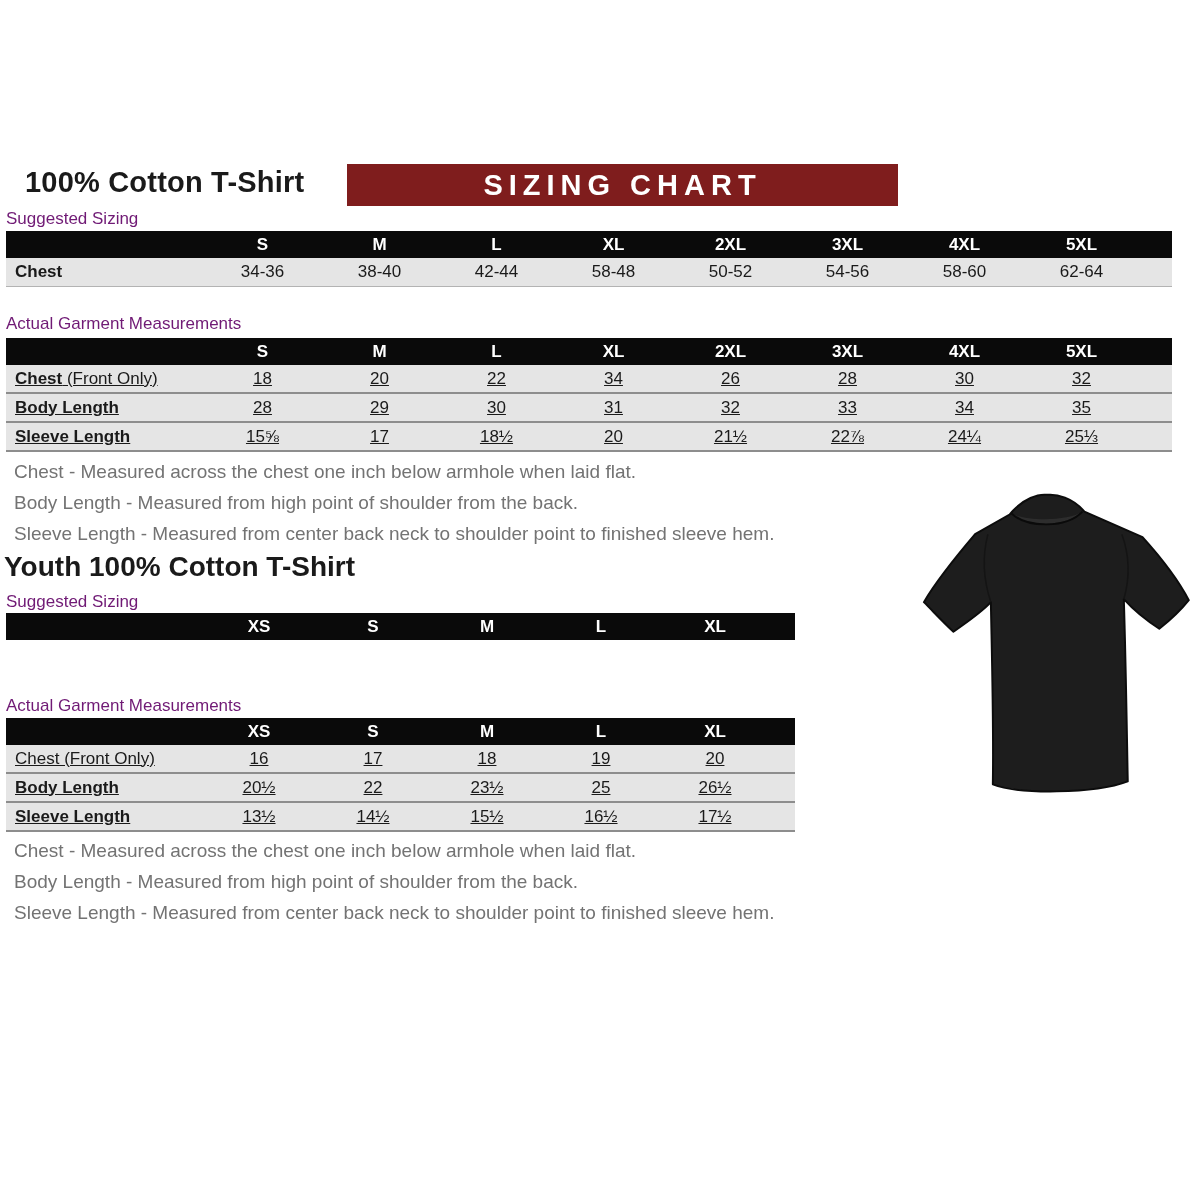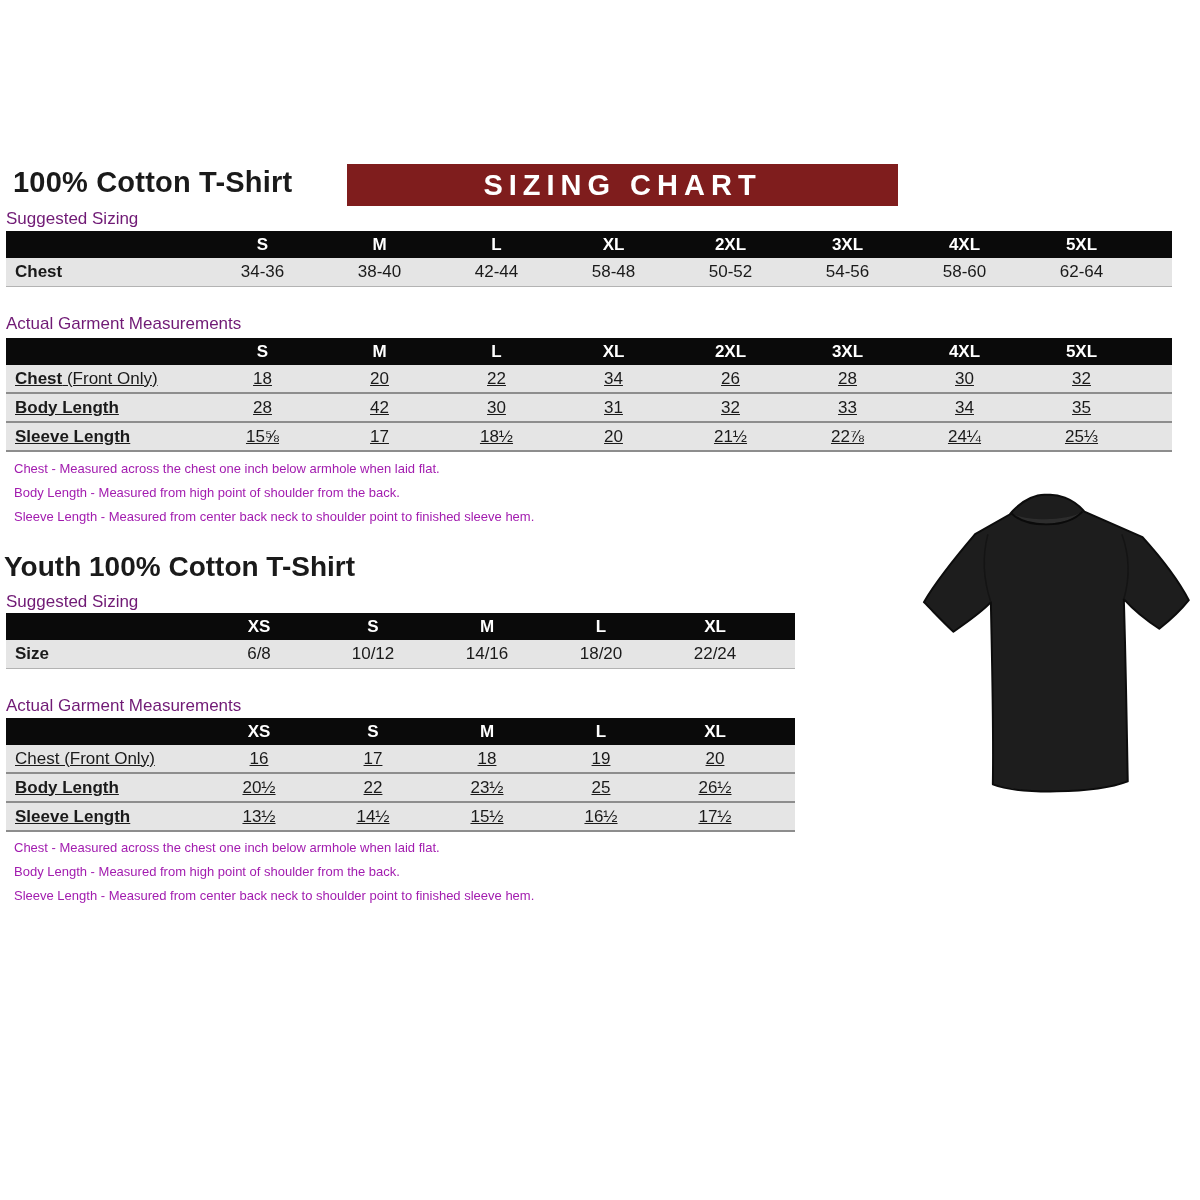--- a/index.html
+++ b/index.html
@@ -22,28 +22,28 @@
     display:grid;background:#0a0a0a;color:#ffffff;height:27px;align-items:center;
   }
   .hcell{text-align:center;font-size:17px;font-weight:bold;}
   .trow{display:grid;align-items:center;background:#e5e5e5;}
   .cell{text-align:center;font-size:17px;white-space:nowrap;}
   .cell.label{text-align:left;padding-left:9px;}
   .b{font-weight:bold;}
   .suggested .trow{height:28px;border-bottom:1px solid #b3b3b3;}
   .actual .trow{height:27px;border-bottom:2px solid #8d8d8d;text-decoration:underline;}
 
-  .notes p{margin:0 0 9px 0;font-size:13px;color:#a21caf;}
+  .notes p{margin:0 0 9px 0;font-size:19px;color:#737373;}
 
   .tshirt{pointer-events:none;}
 </style>
 </head>
 <body>
 
-<div class="abs title" style="left:13px;top:166px;">100% Cotton T-Shirt</div>
+<div class="abs title" style="left:25px;top:166px;">100% Cotton T-Shirt</div>
 
 <div class="abs banner" style="left:347px;top:164px;width:551px;height:42px;">
   <span>SIZING CHART</span>
 </div>
 
 <div class="abs seclabel" style="left:6px;top:209px;">Suggested Sizing</div>
 
 <div class="abs tbl suggested" style="left:6px;top:231px;width:1166px;">
     <div class="thead" style="grid-template-columns: 198px repeat(8, 117px) 1fr;">
       <div class="hcell corner"></div>
@@ -94,21 +94,21 @@
       <div class="cell">34</div>
       <div class="cell">26</div>
       <div class="cell">28</div>
       <div class="cell">30</div>
       <div class="cell">32</div>
       <div class="cell pad"></div>
     </div>
     <div class="trow" style="grid-template-columns: 198px repeat(8, 117px) 1fr;">
       <div class="cell label"><span class="b">Body Length</span></div>
       <div class="cell">28</div>
-      <div class="cell">42</div>
+      <div class="cell">29</div>
       <div class="cell">30</div>
       <div class="cell">31</div>
       <div class="cell">32</div>
       <div class="cell">33</div>
       <div class="cell">34</div>
       <div class="cell">35</div>
       <div class="cell pad"></div>
     </div>
     <div class="trow" style="grid-template-columns: 198px repeat(8, 117px) 1fr;">
       <div class="cell label"><span class="b">Sleeve Length</span></div>
@@ -136,29 +136,20 @@
 
 <div class="abs tbl suggested" style="left:6px;top:613px;width:789px;">
     <div class="thead" style="grid-template-columns: 196px repeat(5, 114px) 1fr;">
       <div class="hcell corner"></div>
       <div class="hcell">XS</div>
       <div class="hcell">S</div>
       <div class="hcell">M</div>
       <div class="hcell">L</div>
       <div class="hcell">XL</div>
       <div class="hcell pad"></div>
-    </div>
-    <div class="trow" style="grid-template-columns: 196px repeat(5, 114px) 1fr;">
-      <div class="cell label"><span class="b">Size</span></div>
-      <div class="cell">6/8</div>
-      <div class="cell">10/12</div>
-      <div class="cell">14/16</div>
-      <div class="cell">18/20</div>
-      <div class="cell">22/24</div>
-      <div class="cell pad"></div>
     </div>
   </div>
 
 <div class="abs seclabel" style="left:6px;top:696px;">Actual Garment Measurements</div>
 
 <div class="abs tbl actual" style="left:6px;top:718px;width:789px;">
     <div class="thead" style="grid-template-columns: 196px repeat(5, 114px) 1fr;">
       <div class="hcell corner"></div>
       <div class="hcell">XS</div>
       <div class="hcell">S</div>

